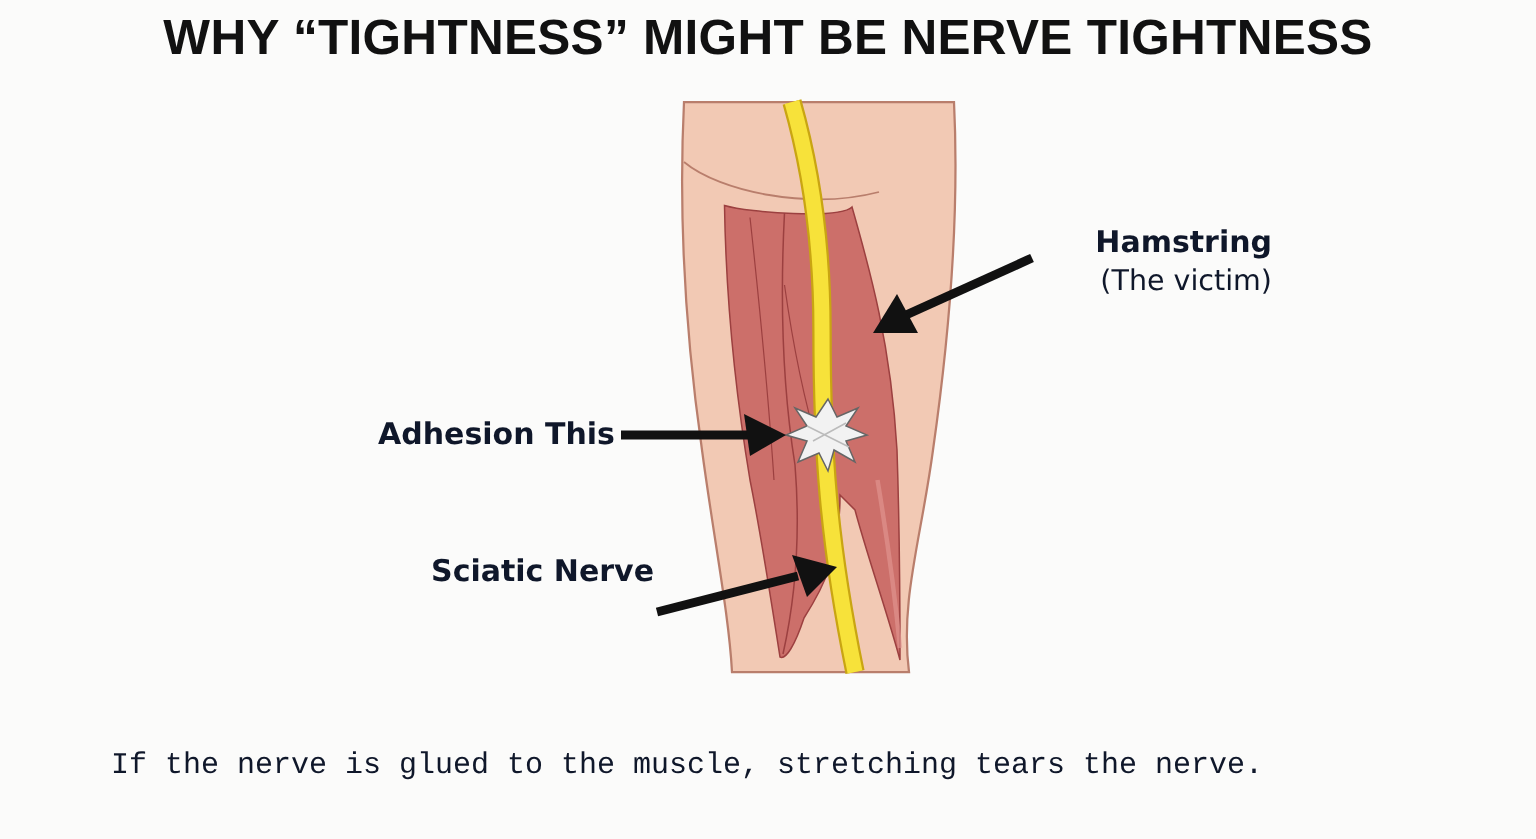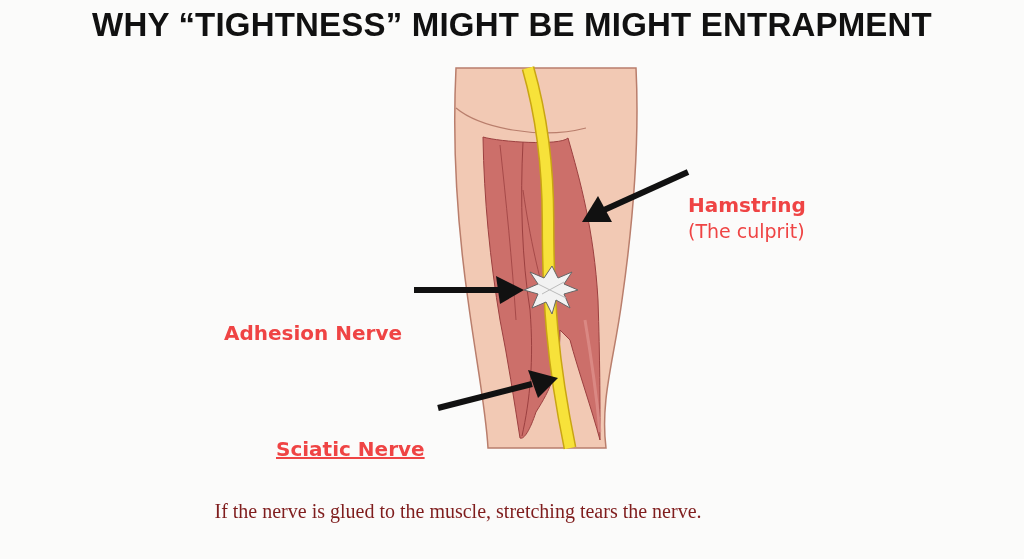--- a/index.html
+++ b/index.html
@@ -1,28 +1,28 @@
 <!DOCTYPE html>
 <html><head>
 <meta charset="utf-8">
 <style>
   html, body { margin:0; padding:0; }
   body { width:1024px; height:559px; background:#fbfbfa; position:relative; overflow:hidden; font-family:"DejaVu Sans", sans-serif; color:#111; }
   .title { position:absolute; left:0; top:6px; width:1024px; text-align:center; font-family:"Liberation Sans", sans-serif; font-weight:bold; font-size:33px; letter-spacing:0.2px; color:#111; }
   .diagram { position:absolute; left:0; top:0; width:1024px; height:559px; }
-  .label { position:absolute; font-family:"DejaVu Sans", sans-serif; text-align:left; color:#ef4444; line-height:26px;margin-top:44px; }
+  .label { position:absolute; font-family:"DejaVu Sans", sans-serif; text-align:right; color:#0f172a; line-height:26px; }
   .label .bold { font-weight:bold; font-size:20px; display:block; }
   .label .sub { font-size:19px; display:block; }
-  .caption { position:absolute; left:0; top:497px; width:916px; text-align:center; font-family:Liberation Serif, serif; font-size:20px; line-height:28px; color:#7f1d1d; }
+  .caption { position:absolute; left:0; top:497px; width:916px; text-align:center; font-family:Liberation Mono, monospace; font-size:20px; line-height:28px; color:#0f172a; }
   .caption span { display:block; }
 </style>
 </head>
 <body>
 
-<div class="title">WHY “TIGHTNESS” MIGHT BE MIGHT ENTRAPMENT</div>
+<div class="title">WHY “TIGHTNESS” MIGHT BE NERVE TIGHTNESS</div>
 
 <svg class="diagram" viewBox="0 0 1024 559" xmlns="http://www.w3.org/2000/svg">
 
   <g>
     <path d="M456,68 L636,68 C640,150 632,230 622,300 C614,360 600,400 606,448 L488,448 C486,410 476,360 468,300 C458,230 452,150 456,68 Z" fill="#f2c9b4" stroke="#b97e6c" stroke-width="1.5"></path>
 
     <path d="M456,108 C480,128 540,140 586,128" fill="none" stroke="#b97e6c" stroke-width="1.2"></path>
   </g>
 
   <g>
@@ -52,26 +52,26 @@
     <polygon points="524,290 496,276 500,304" fill="#111"></polygon>
   </g>
   <g>
     <line x1="438" y1="408" x2="532" y2="384" stroke="#111" stroke-width="6"></line>
     <polygon points="558,378 528,370 538,398" fill="#111"></polygon>
   </g>
 </svg>
 
 <div class="label" style="left:688px; top:148px; width:160px;">
   <span class="bold">Hamstring</span>
-  <span class="sub">(The culprit)</span>
+  <span class="sub">(The victim)</span>
 </div>
 
 <div class="label" style="left:224px; top:276px; width:186px;">
-  <span class="bold">Adhesion Nerve</span>
+  <span class="bold">Adhesion This</span>
 </div>
 
-<div class="label" style="left:276px; top:392px; width:160px;text-decoration:underline;">
+<div class="label" style="left:276px; top:367px; width:160px;">
   <span class="bold">Sciatic Nerve</span>
 </div>
 
 <div class="caption">
   <span>If the nerve is glued to the muscle, stretching tears the nerve.</span>
 </div>
 
 </body></html>

